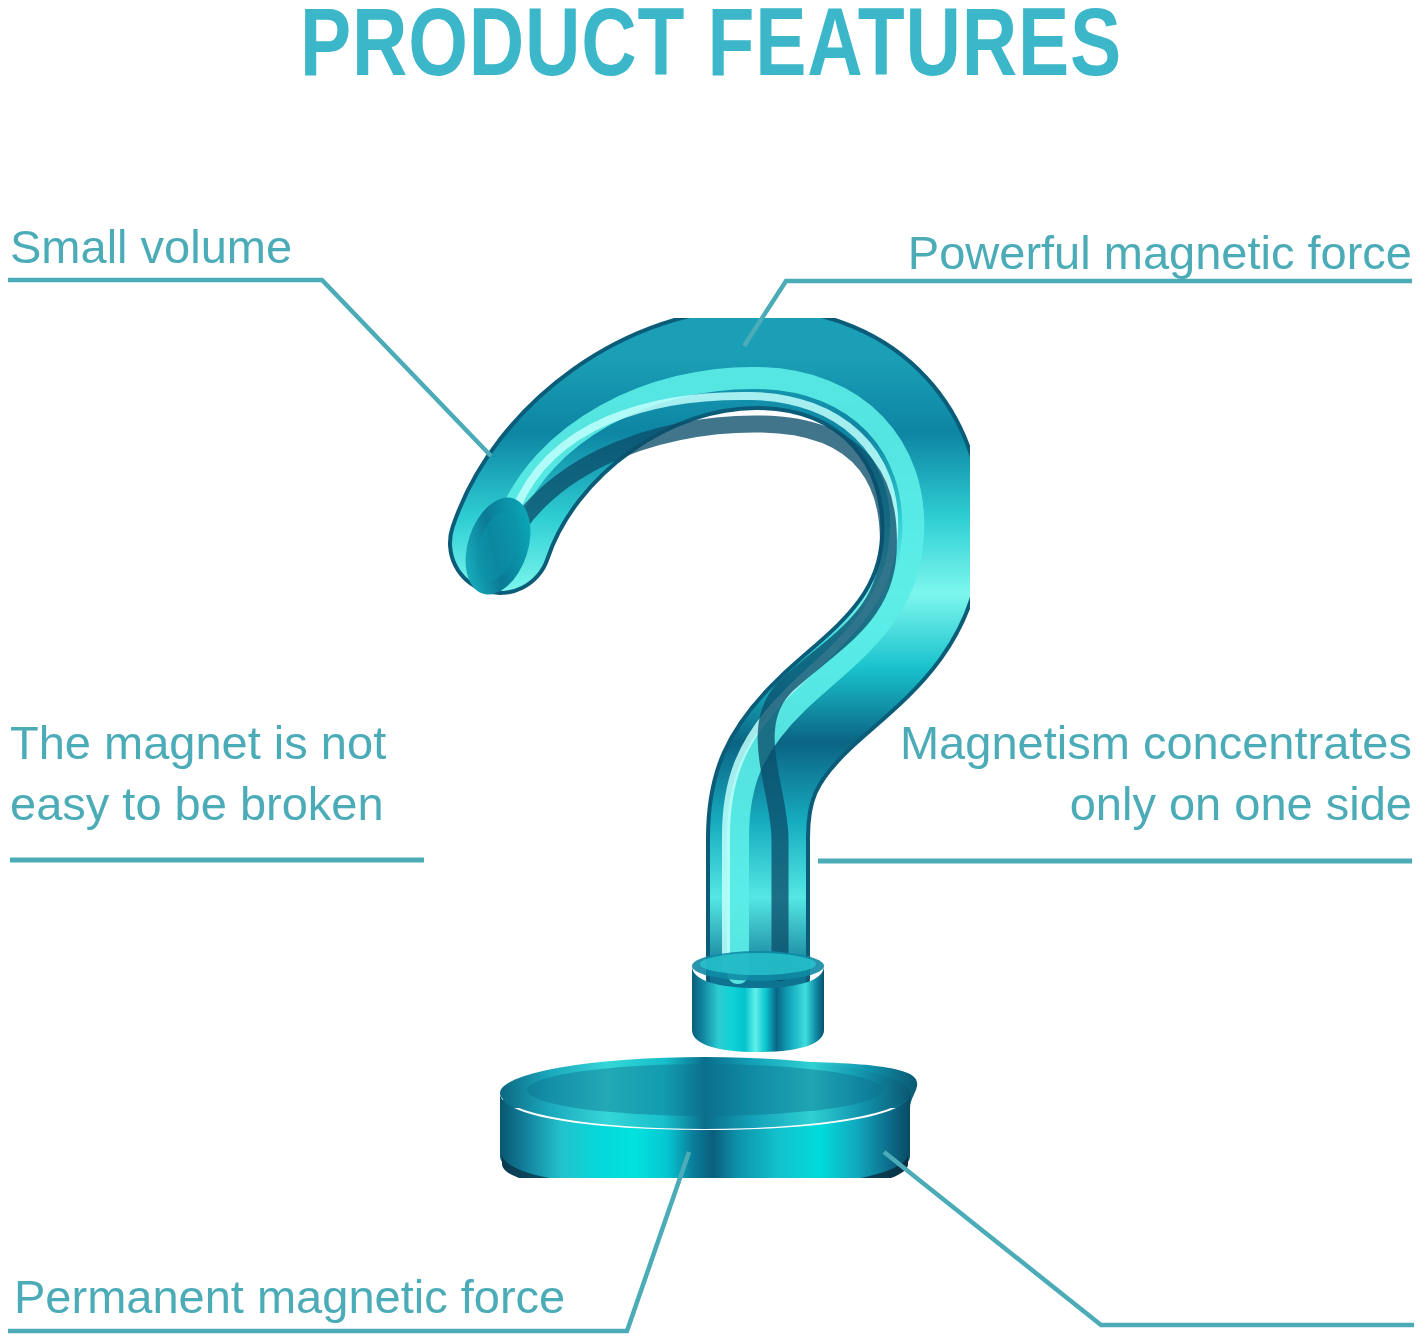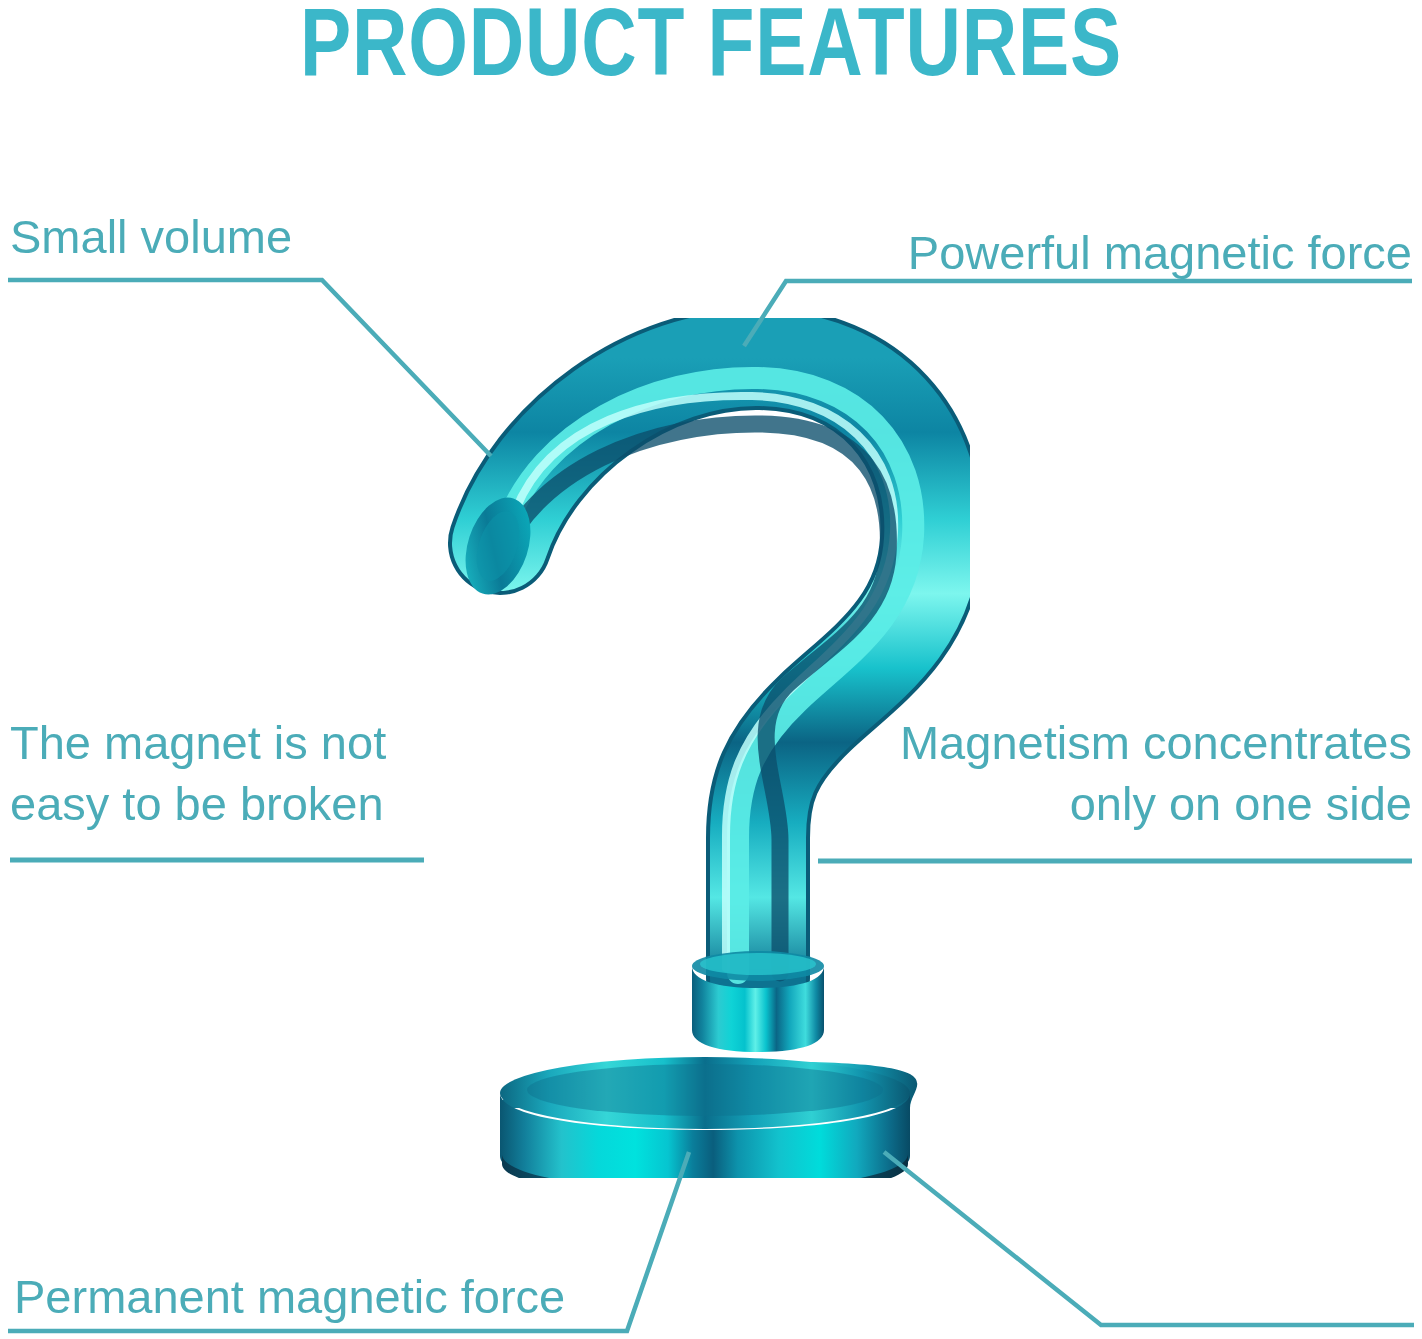--- a/index.html
+++ b/index.html
@@ -63,21 +63,21 @@
     color: #4BACB8;
     font-family: "Liberation Sans", sans-serif;
     font-size: 47px;
     line-height: 1.30;
     white-space: pre-line;
     user-select: none;
   }
   .callout.left  { text-align: left; }
   .callout.right { text-align: right; }
 
-  #label-small-volume       { left: 10px;  top: 206px; }
+  #label-small-volume       { left: 10px;  top: 216px; }
   #label-powerful           { right: 10px; top: 222px; width: 640px; }
   #label-not-broken         { left: 10px;  top: 712px; width: 430px; }
   #label-concentrates       { right: 10px; top: 712px; width: 610px; }
   #label-permanent          { left: 14px;  top: 1266px; }
   #label-long-life          { right: 10px; top: 1184px; width: 420px; }
 </style>
 </head>
 <body>
 
 <div id="page">

